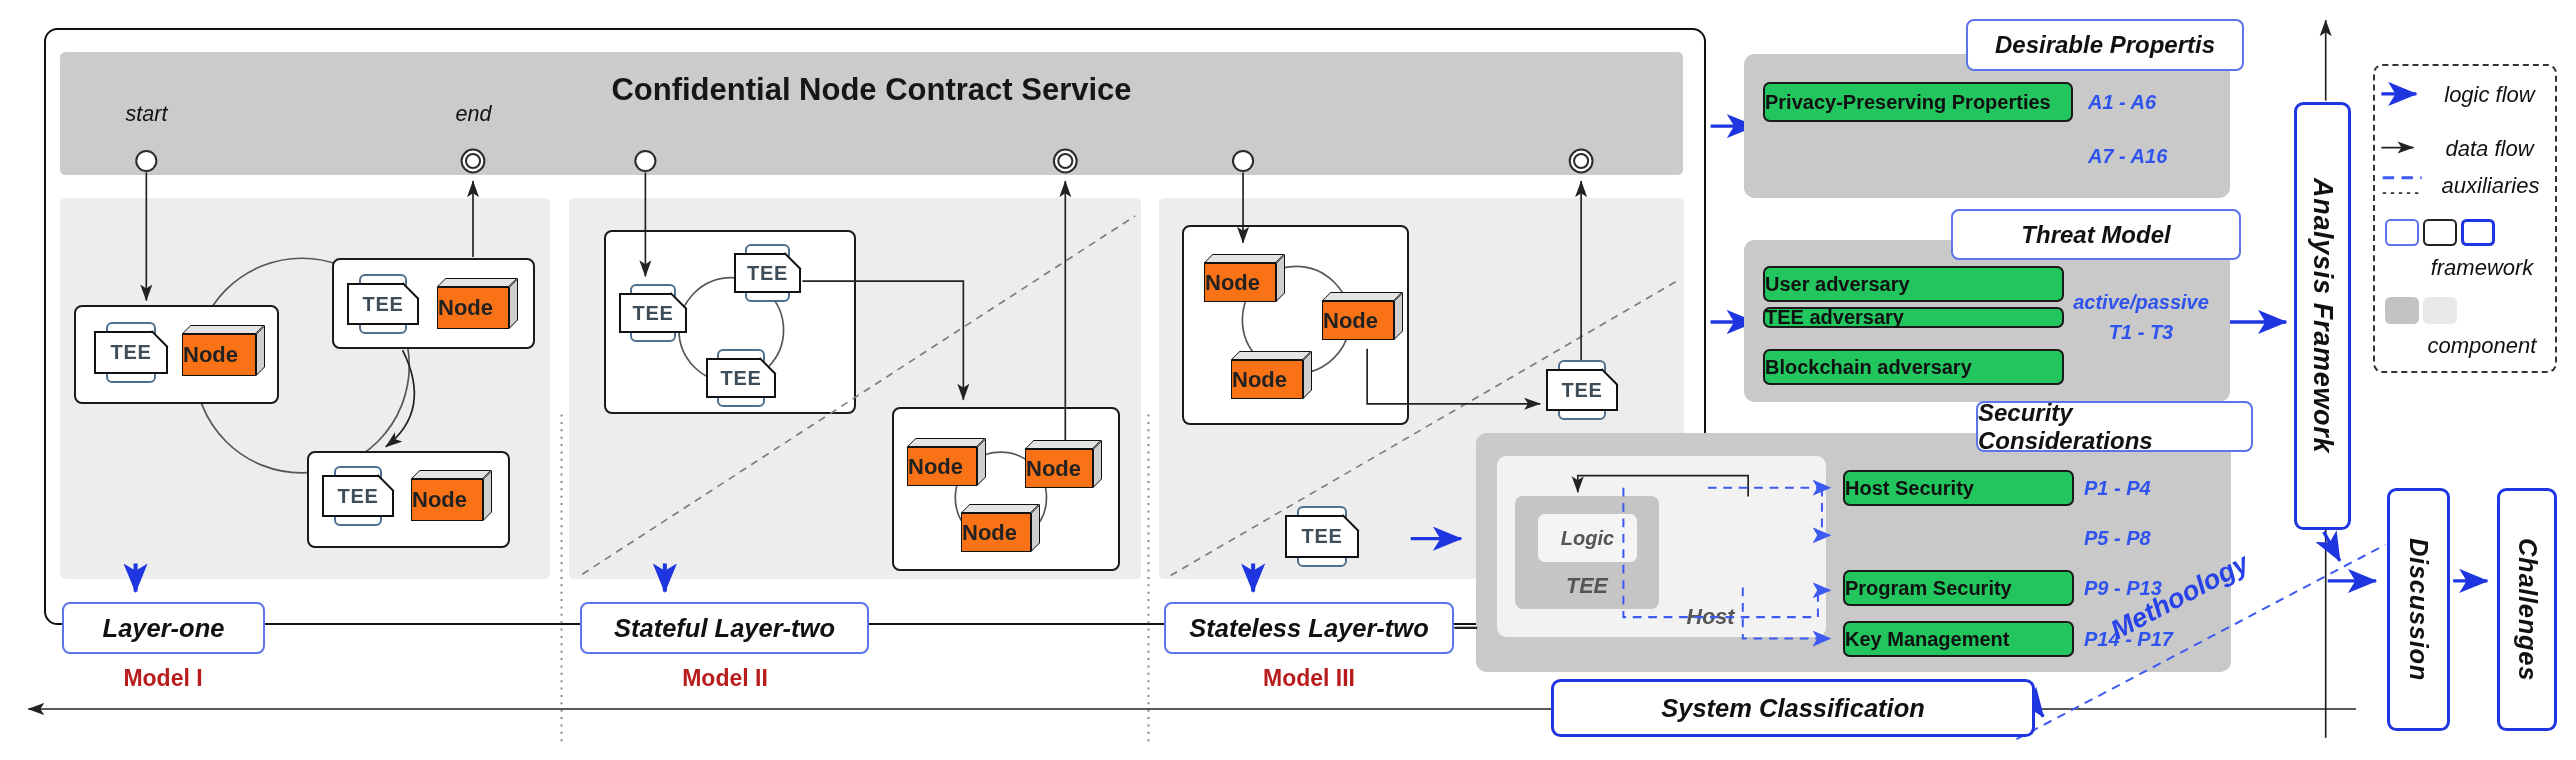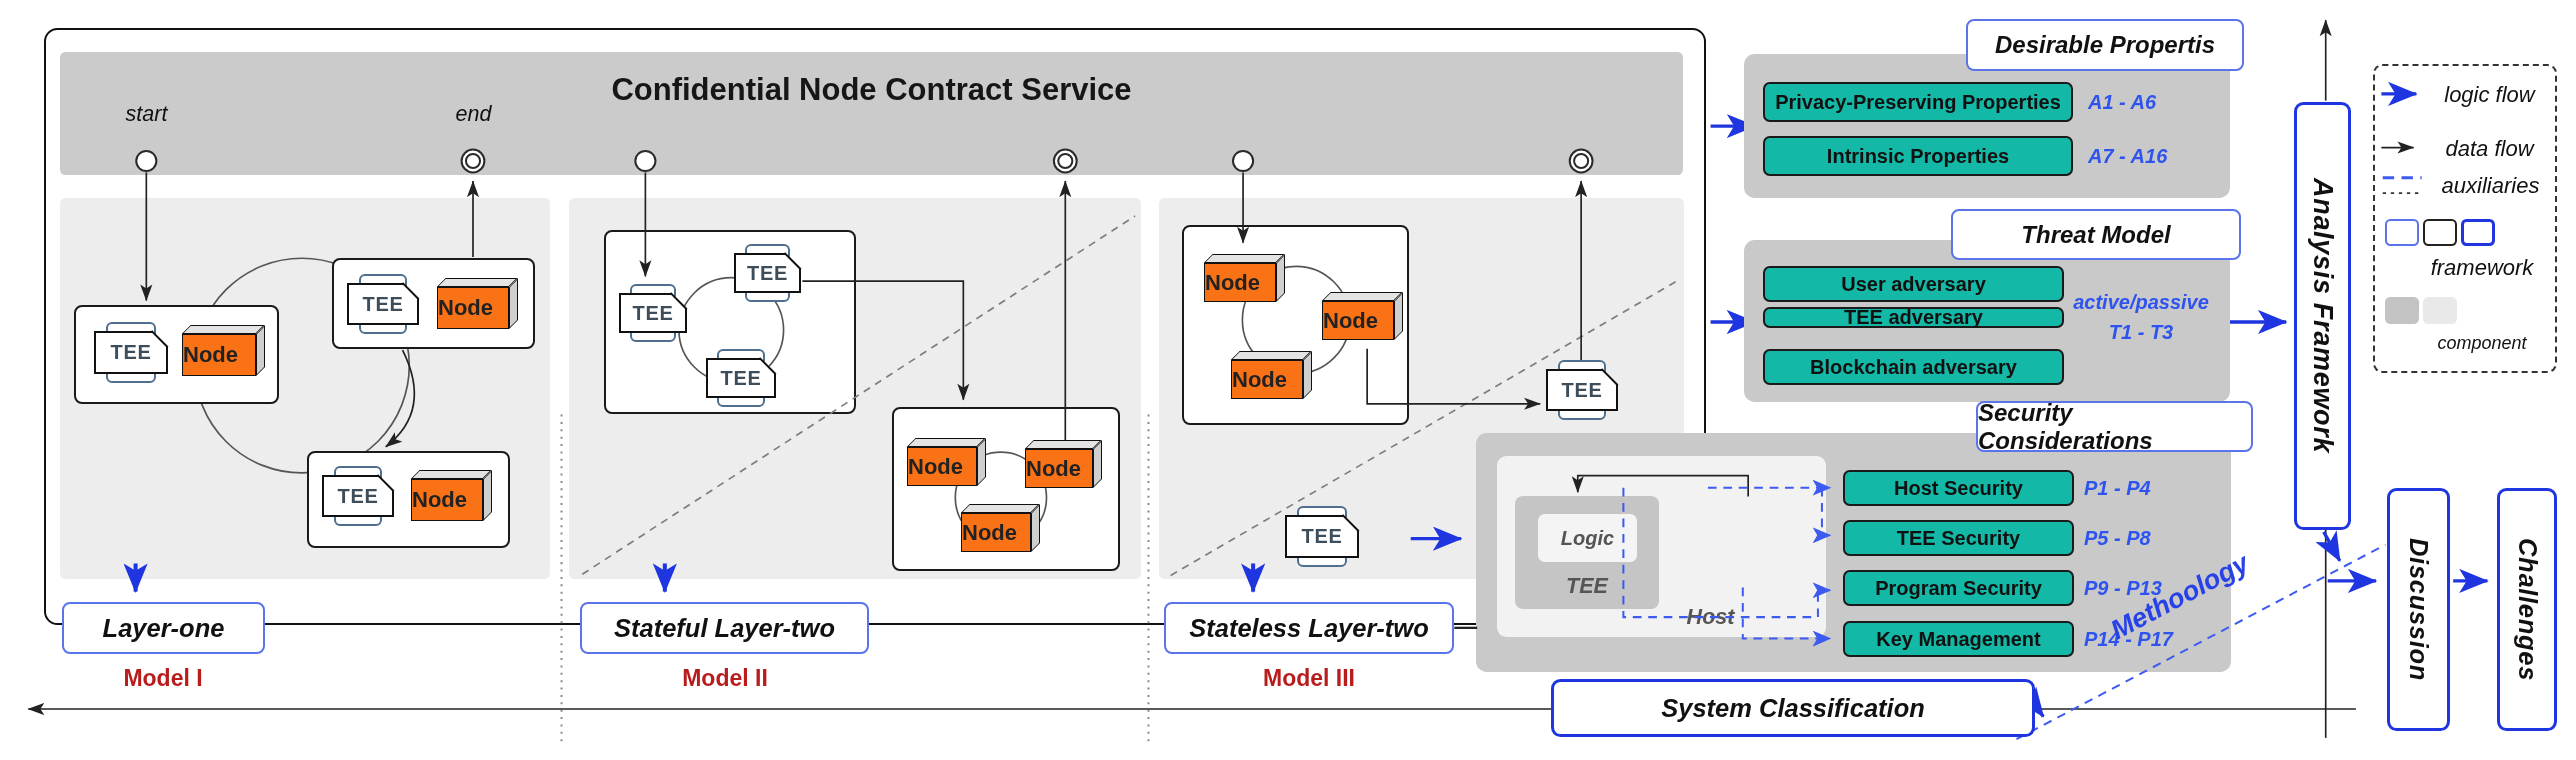--- a/index.html
+++ b/index.html
@@ -5,22 +5,22 @@
   * { box-sizing: border-box; margin: 0; padding: 0; }
   html,body { background:#fff; }
   #stage { position:relative; width:2576px; height:760px; background:#fff;
            font-family:"Liberation Sans", sans-serif; overflow:hidden; }
   .abs { position:absolute; }
   svg.wires { position:absolute; left:0; top:0; }
 
   
   .panel  { background:#ededed; border-radius:5.4px; }
   .wbox   { background:#fff; border:2px solid #1a1a1a; border-radius:8px; }
-  .rowbox { background:#14b8a6; border:2px solid #1a1a1a; border-radius:6.7px;
-            display:flex; align-items:center; justify-content:center;
+  .rowbox { background:#22c55e; border:2px solid #1a1a1a; border-radius:6.7px;
+            display:flex; align-items:center; justify-content:flex-start;
             font-weight:700; font-size:20px; color:#111; }
   .tag    { background:#fff; border:2px solid #5b74ea; border-radius:8px;
             display:flex; align-items:center; justify-content:center;
             font-style:italic; font-weight:600; font-size:24px; color:#111; }
   .tagthick { background:#fff; border:3.4px solid #1e35e0; border-radius:9.4px;
             display:flex; align-items:center; justify-content:center;
             font-style:italic; font-weight:600; font-size:25.5px; color:#111; }
   .vtext  { writing-mode:vertical-rl; font-style:italic; font-weight:600;
             font-size:27px; color:#111; letter-spacing:0.7px; }
   .ann    { font-style:italic; font-weight:700; font-size:20px; color:#2e53ef;
@@ -321,23 +321,20 @@
     </div>
 
   <div class="abs modlbl" style="left:79px;top:665px;width:168px;">Model I</div>
   <div class="abs modlbl" style="left:641px;top:665px;width:168px;">Model II</div>
   <div class="abs modlbl" style="left:1225px;top:665px;width:168px;">Model III</div>
 
   <div class="abs" style="left:1744px;top:54px;width:486px;height:144px;background:#c9c9c9;border-radius:10.7px;"></div>
   <div class="abs rowbox" style="left:1763px;top:82px;width:310px;height:40px;">
     <span>Privacy-Preserving Properties</span>
     </div>
-  <div class="abs rowbox" style="left:1763px;top:136px;width:310px;height:40px;">
-    <span>Intrinsic Properties</span>
-    </div>
   <div class="abs ann" style="left:2088px;top:82px;width:134px;height:40px;">A1 - A6</div>
   <div class="abs ann" style="left:2088px;top:136px;width:134px;height:40px;">A7 - A16</div>
   <div class="abs tag" style="left:1966px;top:19px;width:278px;height:52px;">
     <span>Desirable Propertis</span>
     </div>
 
   <div class="abs" style="left:1744px;top:240px;width:486px;height:162px;background:#c9c9c9;border-radius:10.7px;"></div>
   <div class="abs rowbox" style="left:1763px;top:266px;width:301px;height:36px;">
     <span>User adversary</span>
     </div>
@@ -353,23 +350,20 @@
   </div>
   <div class="abs tag" style="left:1951px;top:209px;width:290px;height:51px;">
     <span>Threat Model</span>
     </div>
 
   <div class="abs tag" style="left:1976px;top:401px;width:277px;height:51px;">
     <span>Security Considerations</span>
     </div>
   <div class="abs rowbox" style="left:1843px;top:470px;width:231px;height:36px;">
     <span>Host Security</span>
-    </div>
-  <div class="abs rowbox" style="left:1843px;top:520px;width:231px;height:36px;">
-    <span>TEE Security</span>
     </div>
   <div class="abs rowbox" style="left:1843px;top:570px;width:231px;height:36px;">
     <span>Program Security</span>
     </div>
   <div class="abs rowbox" style="left:1843px;top:621px;width:231px;height:36px;">
     <span>Key Management</span>
     </div>
   <div class="abs ann" style="left:2084px;top:470px;width:127px;height:36px;">P1 - P4</div>
   <div class="abs ann" style="left:2084px;top:520px;width:127px;height:36px;">P5 - P8</div>
   <div class="abs ann" style="left:2084px;top:570px;width:127px;height:36px;">P9 - P13</div>
@@ -394,16 +388,16 @@
   <div class="abs" style="left:2373px;top:64px;width:184px;height:309px;border:2px dashed #333;border-radius:9.4px;background:transparent;"></div>
   <div class="abs cap" style="left:2427px;top:82px;width:125px;text-align:center;font-size:22px;">logic flow</div>
   <div class="abs cap" style="left:2427px;top:136px;width:125px;text-align:center;font-size:22px;">data flow</div>
   <div class="abs cap" style="left:2426px;top:173px;width:129px;text-align:center;font-size:22px;">auxiliaries</div>
   <div class="abs sq" style="left:2385px;top:219px;width:34px;height:27px;border:2px solid #5b74ea;"></div>
   <div class="abs sq" style="left:2423px;top:219px;width:34px;height:27px;border:2px solid #222;"></div>
   <div class="abs sq" style="left:2461px;top:219px;width:34px;height:27px;border:3.4px solid #1e35e0;"></div>
   <div class="abs cap" style="left:2408px;top:255px;width:148px;text-align:center;font-size:22px;">framework</div>
   <div class="abs sq" style="left:2385px;top:297px;width:34px;height:27px;background:#c3c3c3;"></div>
   <div class="abs sq" style="left:2423px;top:297px;width:34px;height:27px;background:#e9e9e9;"></div>
-  <div class="abs cap" style="left:2408px;top:333px;width:148px;text-align:center;font-size:18px;">component</div>
+  <div class="abs cap" style="left:2408px;top:333px;width:148px;text-align:center;font-size:22px;">component</div>
 
 </div>
 
 
 </body></html>

